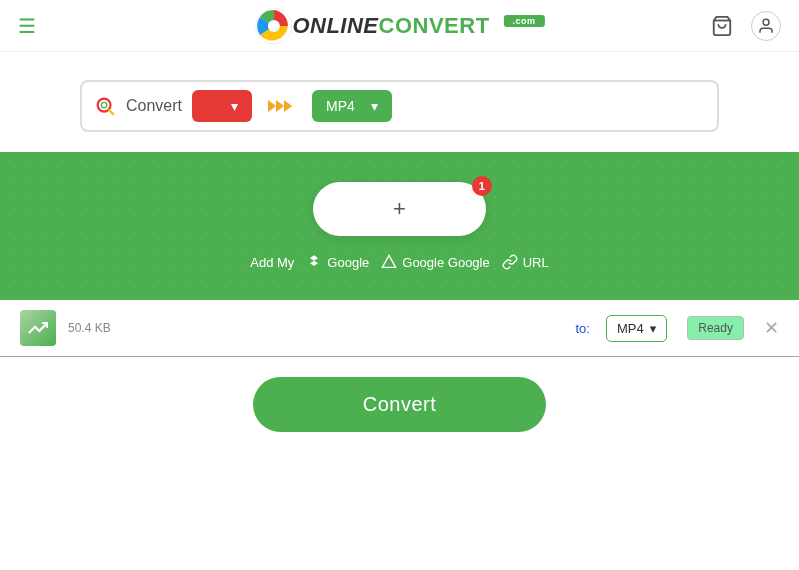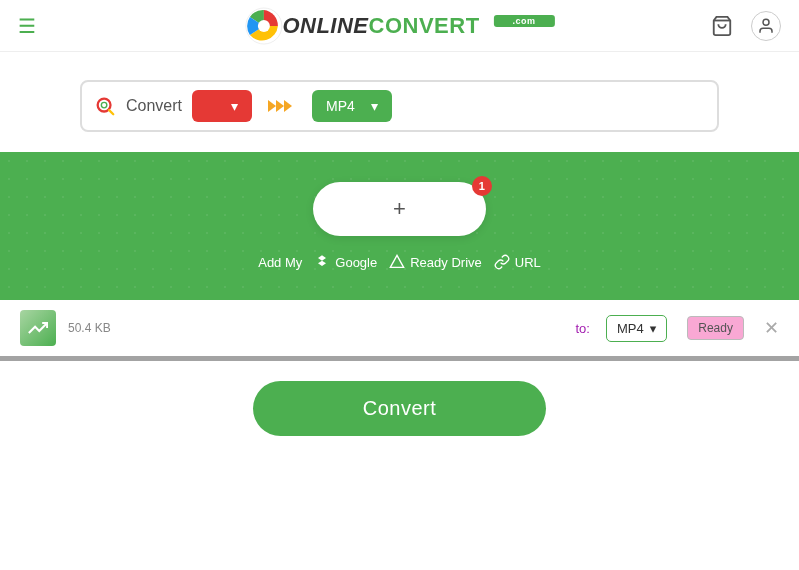--- a/index.html
+++ b/index.html
@@ -46,21 +46,21 @@
       letter-spacing: 0.5px;
     }
     .logo-text span.online { color: #333; font-style: italic; }
     .logo-text span.convert { color: #4CAF50; }
     .logo-com {
       background: #4CAF50;
       color: #fff;
       font-size: 9px;
       font-weight: bold;
       border-radius: 3px;
-      padding: 1px 19px;
+      padding: 1px 9px;
       vertical-align: super;
       margin-left: 14px;
     }
     .header-right {
       display: flex;
       align-items: center;
       gap: 14px;
     }
     .cart-icon, .user-icon {
       width: 30px;
@@ -197,21 +197,21 @@
       gap: 5px;
       cursor: pointer;
     }
 
     
     .file-row {
       display: flex;
       align-items: center;
       padding: 10px 20px;
       background: #fff;
-      border-bottom: 5px solid #a3a3a3;
+      border-bottom: 1px solid #a3a3a3;
       gap: 12px;
     }
     .file-thumb {
       width: 36px;
       height: 36px;
       background: linear-gradient(135deg, #a8d5a2, #4CAF50);
       border-radius: 4px;
       display: flex;
       align-items: center;
       justify-content: center;
@@ -219,36 +219,36 @@
       font-size: 16px;
     }
     .file-size {
       font-size: 12px;
       color: #888;
       min-width: 50px;
     }
     .file-row-spacer { flex: 1; }
     .to-label {
       font-size: 13px;
-      color: #a21caf;
+      color: #1d4ed8;
       margin-right: 4px;
     }
     .mp4-select {
       border: 1.5px solid #4CAF50;
       border-radius: 5px;
       padding: 5px 10px;
       color: #333;
       font-size: 13px;
       cursor: pointer;
       display: flex;
       align-items: center;
       gap: 6px;
     }
     .ready-badge {
-      background: #f9a8d4;
+      background: #86efac;
       border: 1.5px solid #bbb;
       border-radius: 4px;
       padding: 4px 10px;
       font-size: 12px;
       color: #555;
       margin-left: 8px;
     }
     .close-btn {
       font-size: 18px;
       color: #aaa;
@@ -361,21 +361,21 @@
     <span>
       <svg width="16" height="16" viewBox="0 0 24 24" fill="#fff">
           <path d="M12 2L6 6l6 4-6 4 6 4 6-4-6-4 6-4z"></path>
         </svg>
       <span>Google</span>
     </span>
     <span>
       <svg width="16" height="16" viewBox="0 0 24 24">
           <polygon points="12,2 22,20 2,20" fill="none" stroke="#fff" stroke-width="2"></polygon>
         </svg>
-      <span>Ready Drive</span>
+      <span>Google Google</span>
     </span>
     <span>
       <svg width="16" height="16" viewBox="0 0 24 24" fill="none" stroke="#fff" stroke-width="2">
           <path d="M10 13a5 5 0 007.54.54l3-3a5 5 0 00-7.07-7.07l-1.72 1.71"></path>
           <path d="M14 11a5 5 0 00-7.54-.54l-3 3a5 5 0 007.07 7.07l1.71-1.71"></path>
         </svg>
       <span>URL</span>
     </span>
   </div>
 </div>

